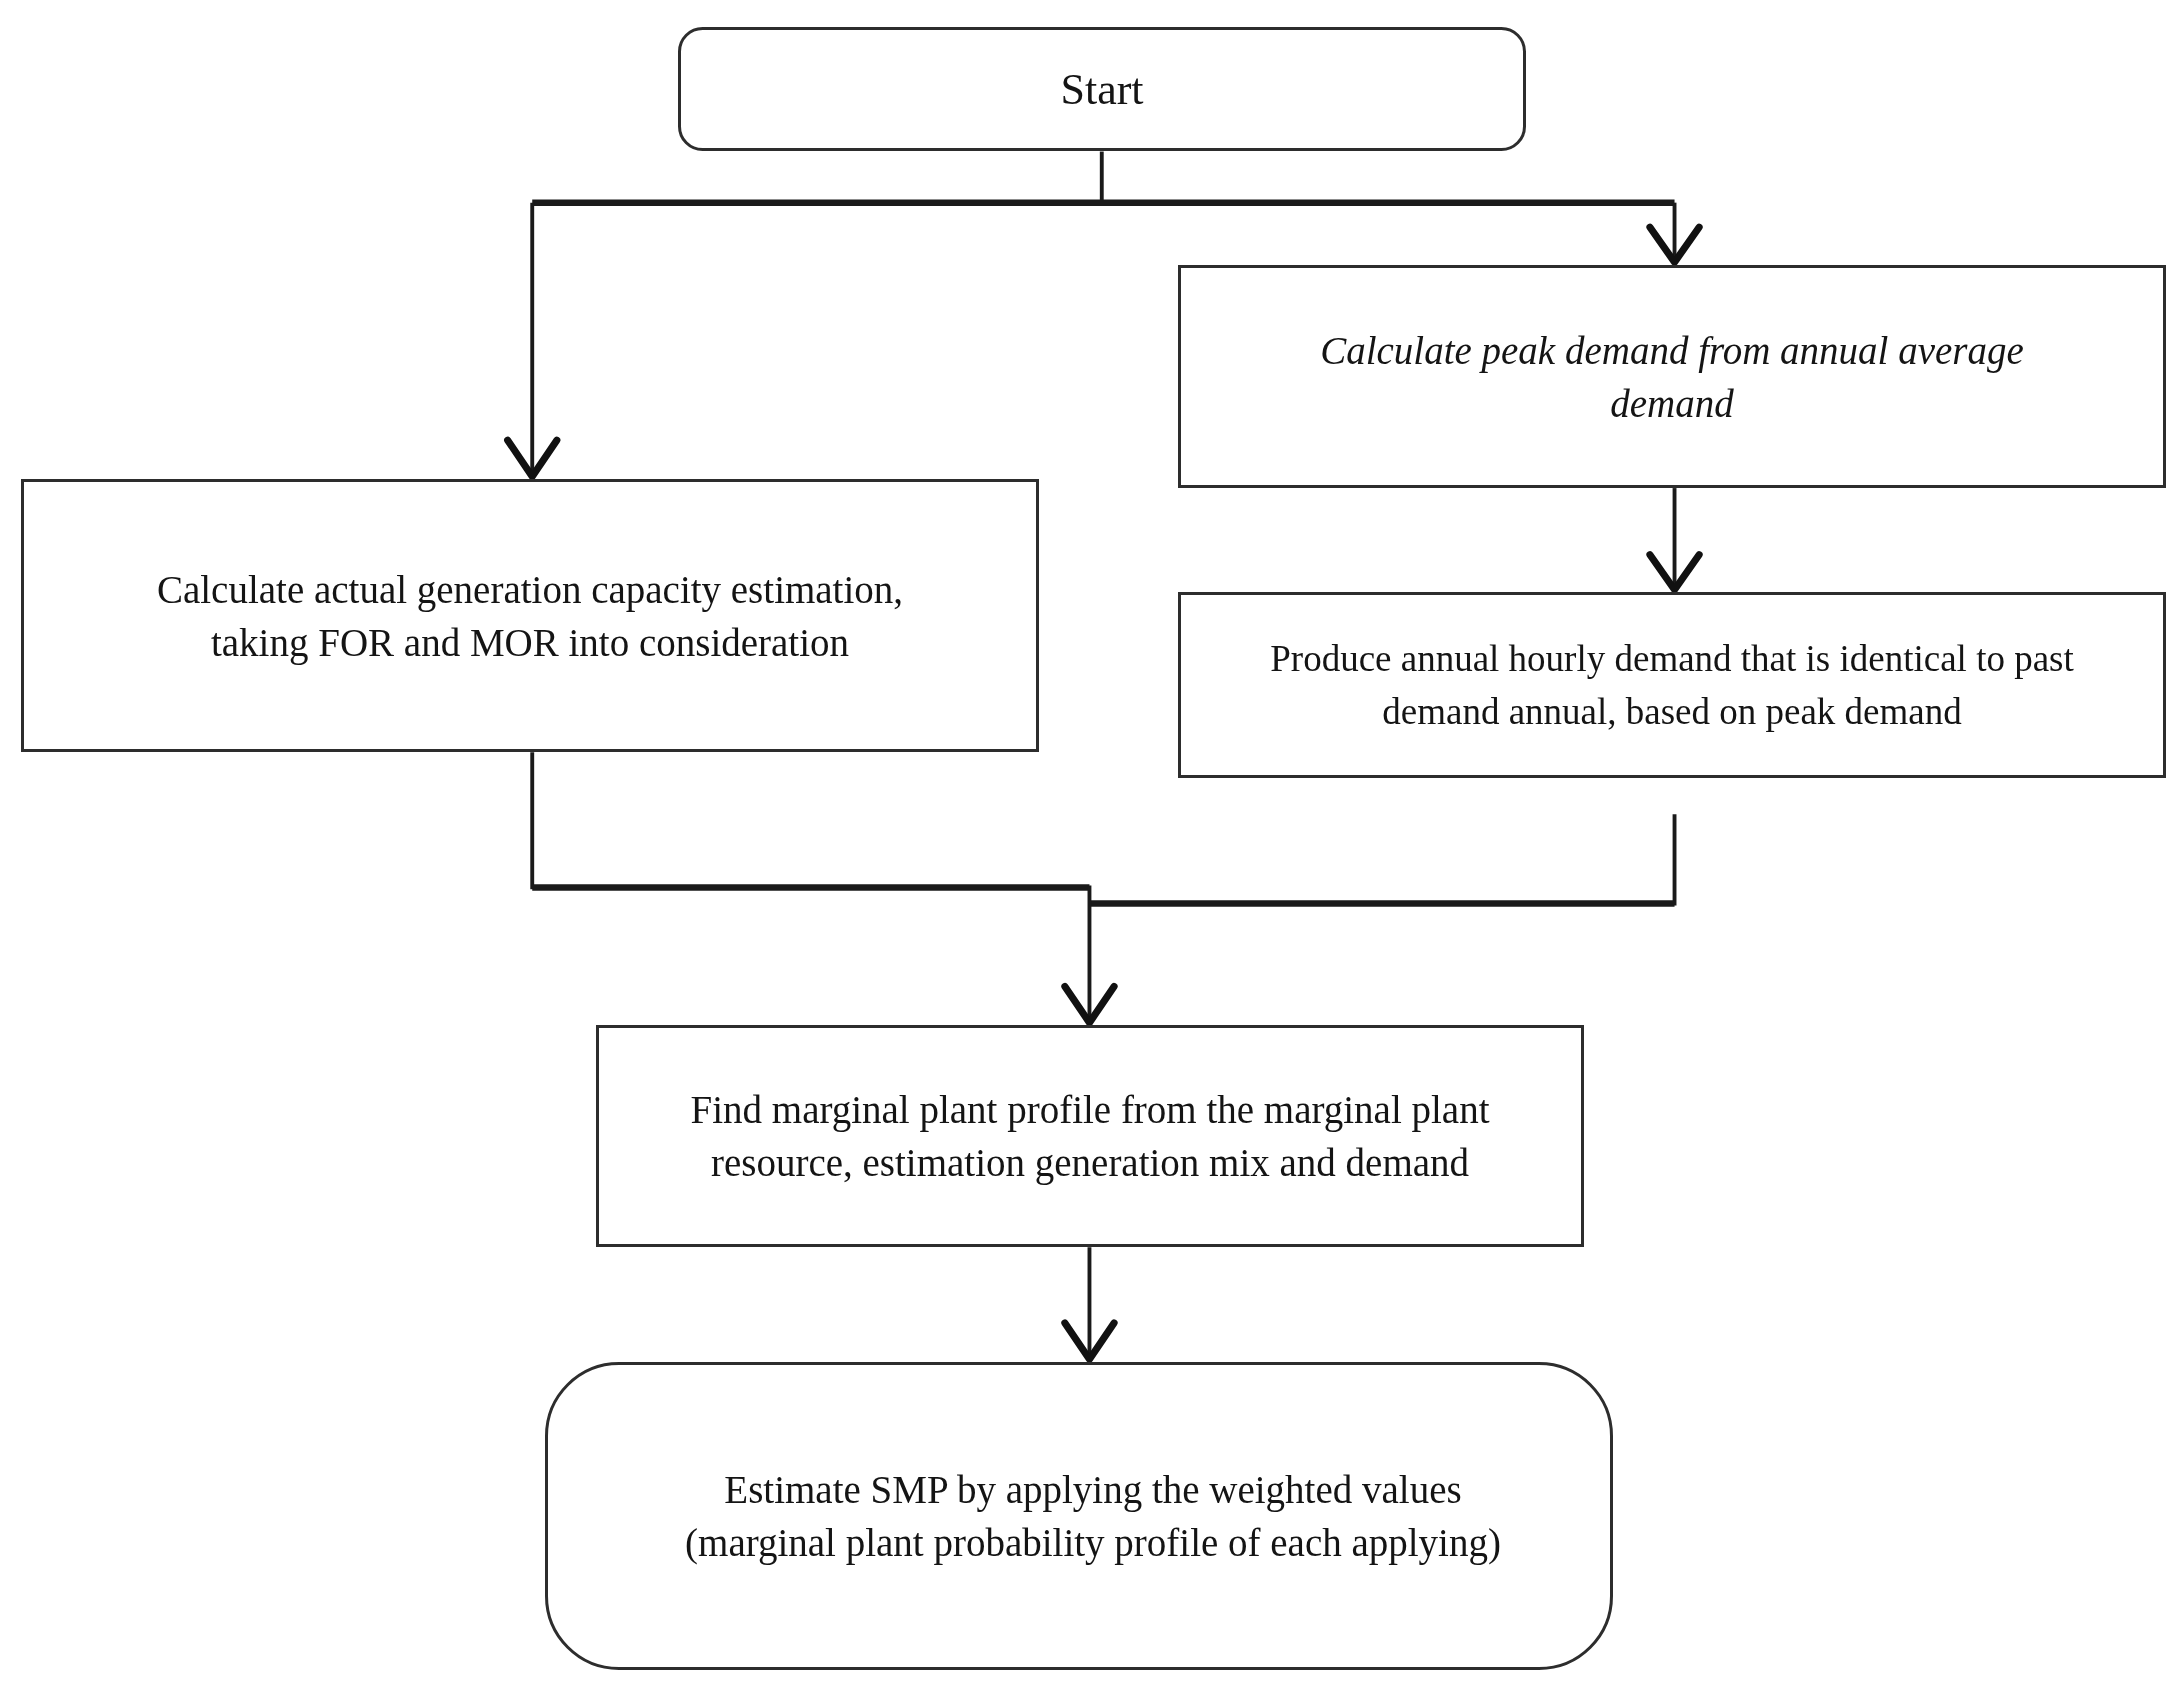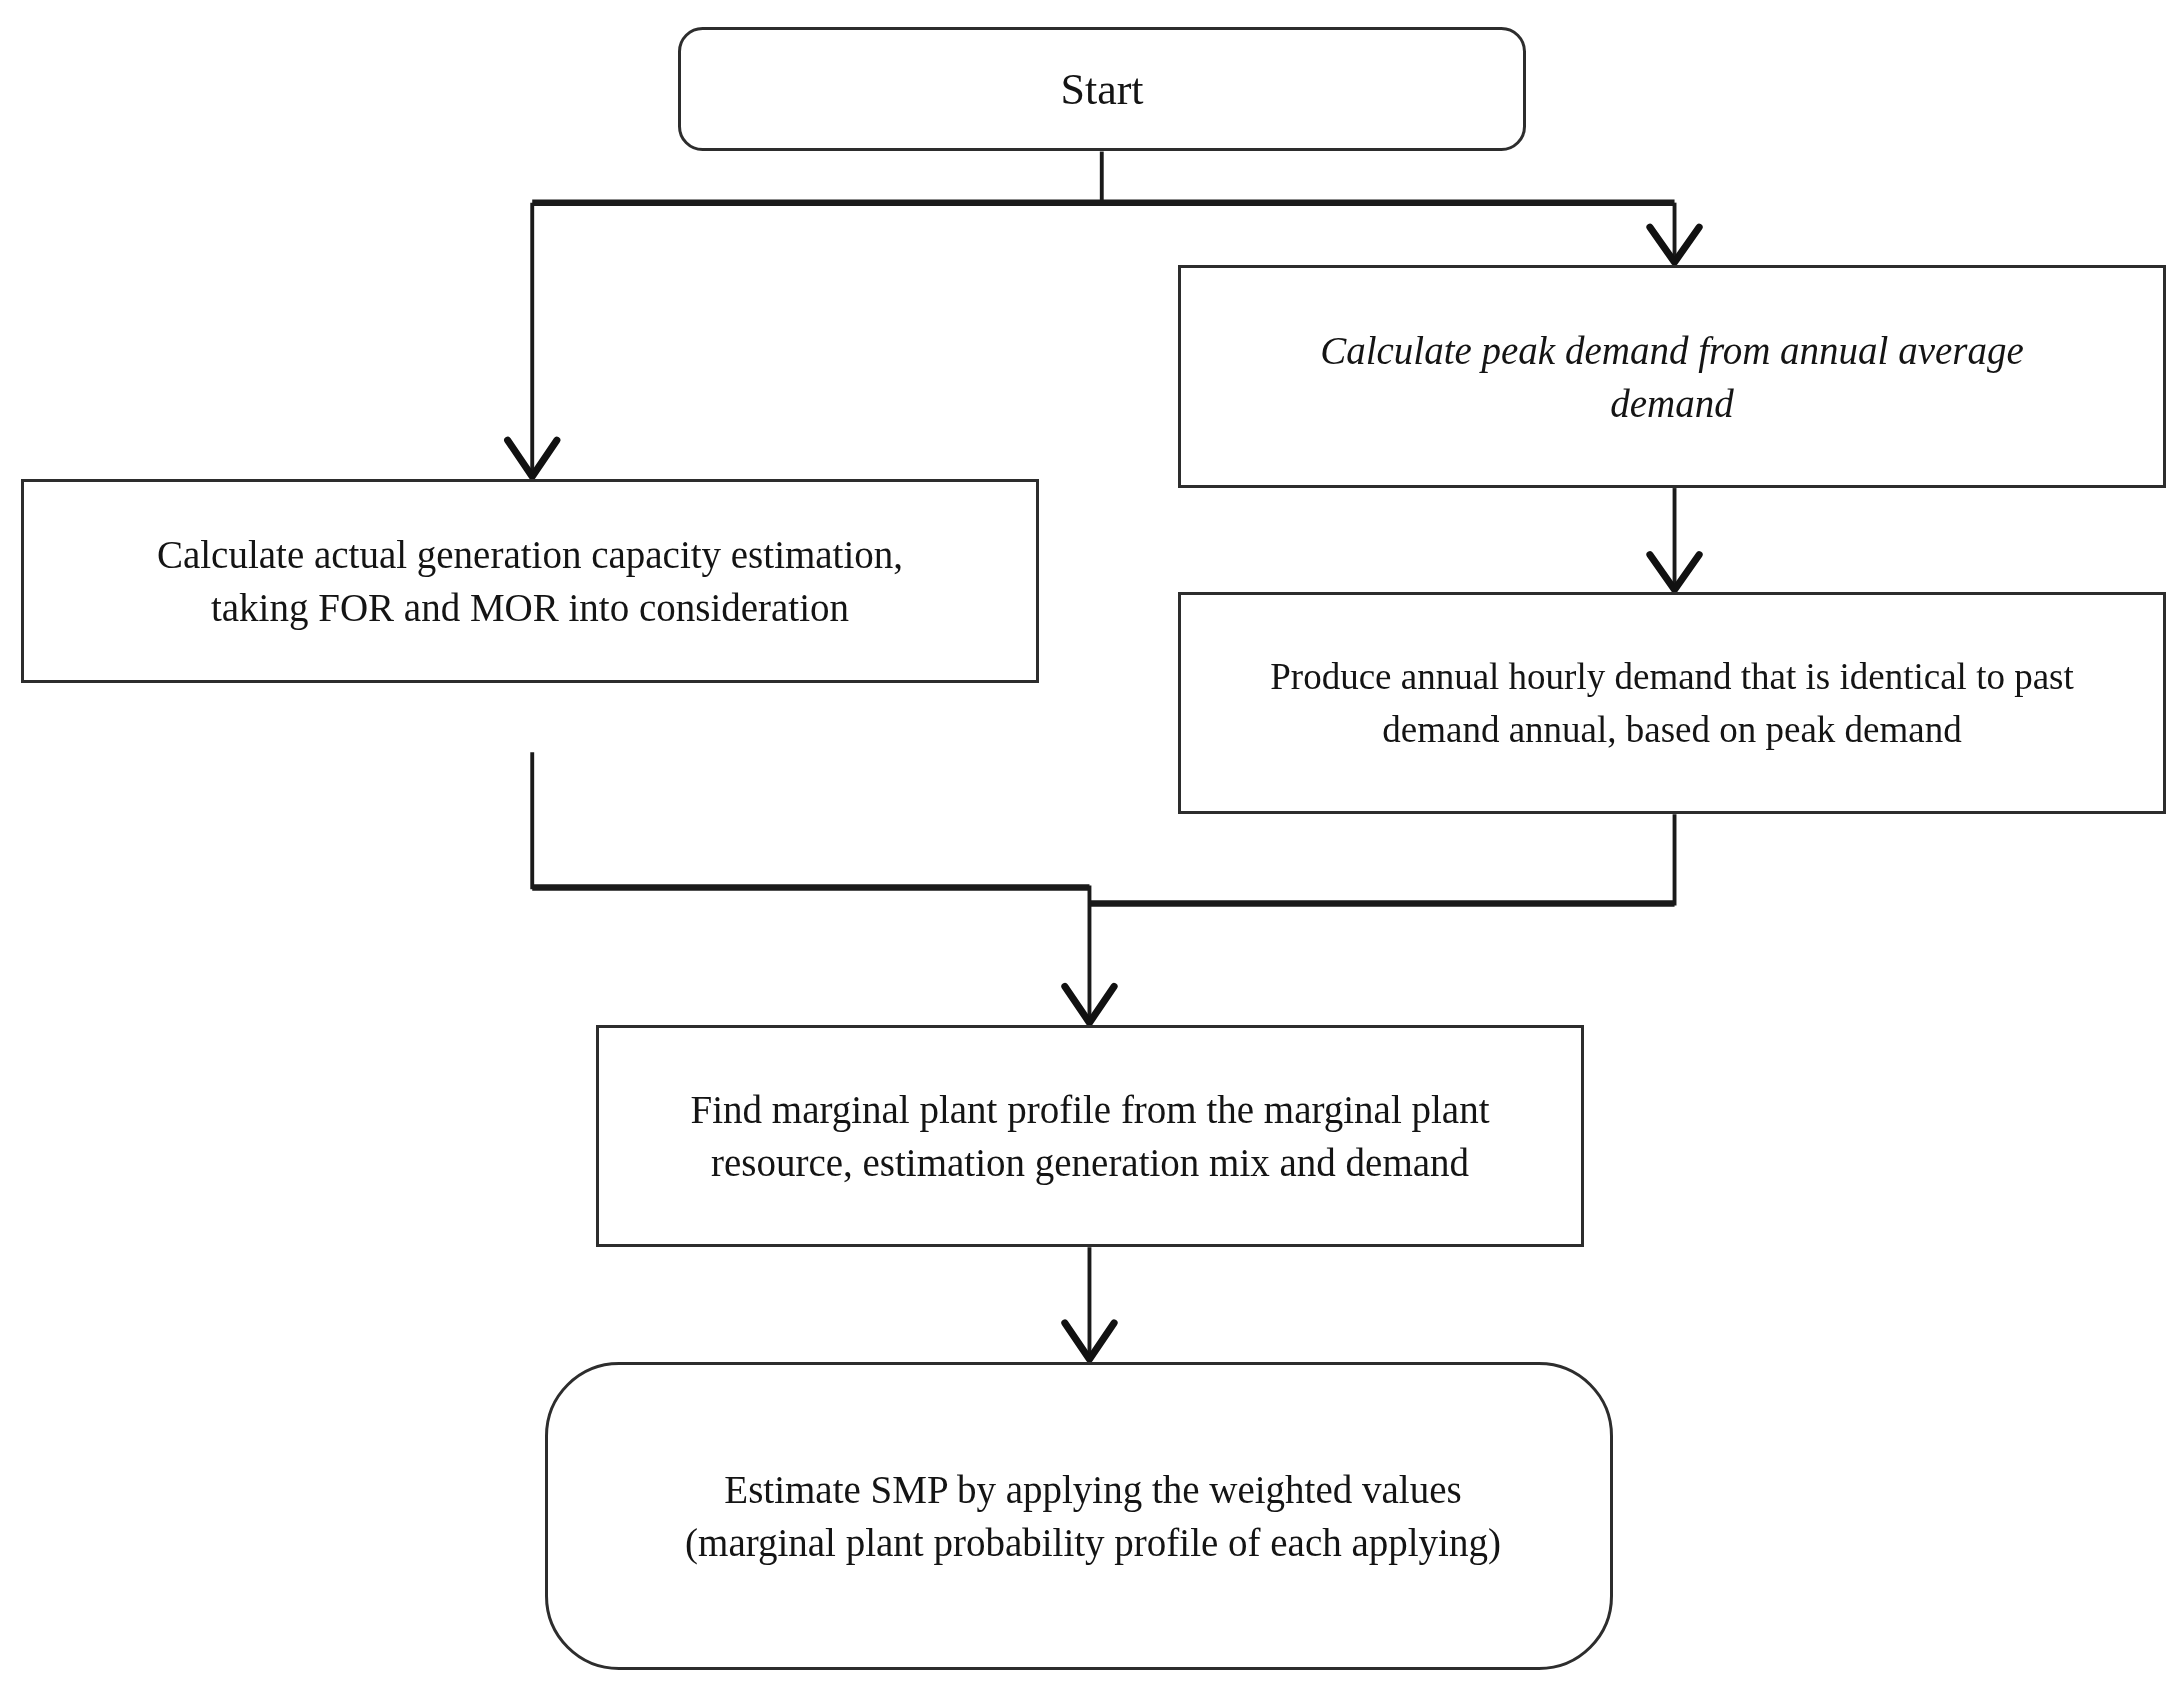--- a/index.html
+++ b/index.html
@@ -36,23 +36,23 @@
     text-align: center;
   }
   .node .line {
     white-space: nowrap;
     line-height: 53px;
   }
   .rounded-sm { border-radius: 24.6px; }
   .rounded-lg { border-radius: 74px; }
 
   #node-start        { left: 670px; top: 27px;   width: 848px; height: 124px; font-size: 44px; }
-  #node-capacity     { left: 13px;   top: 479px;  width: 1018px; height: 204px; font-size: 39px; }
+  #node-capacity     { left: 13px;   top: 479px;  width: 1018px; height: 273px; font-size: 39px; }
   #node-peak         { left: 1170px; top: 265px;  width: 988px; height: 223px; font-size: 39px; font-style: italic; }
-  #node-hourly       { left: 1170px; top: 592px;  width: 988px; height: 222px; font-size: 37px; }
+  #node-hourly       { left: 1170px; top: 592px;  width: 988px; height: 186px; font-size: 37px; }
   #node-find         { left: 588px;  top: 1025px; width: 988px; height: 222px; font-size: 39px; }
   #node-smp          { left: 537px;  top: 1362px; width: 1068px; height: 308px; font-size: 39px; padding-left: 28px; }
 
   .shaft   { stroke: #1a1a1a; stroke-width: 6;  fill: none; }
   .trunk   { stroke: #1a1a1a; stroke-width: 10; fill: none; }
   .chevron { stroke: #111111; stroke-width: 11; fill: none; stroke-linecap: round; stroke-linejoin: round; }
 </style>
 </head>
 <body>
 

